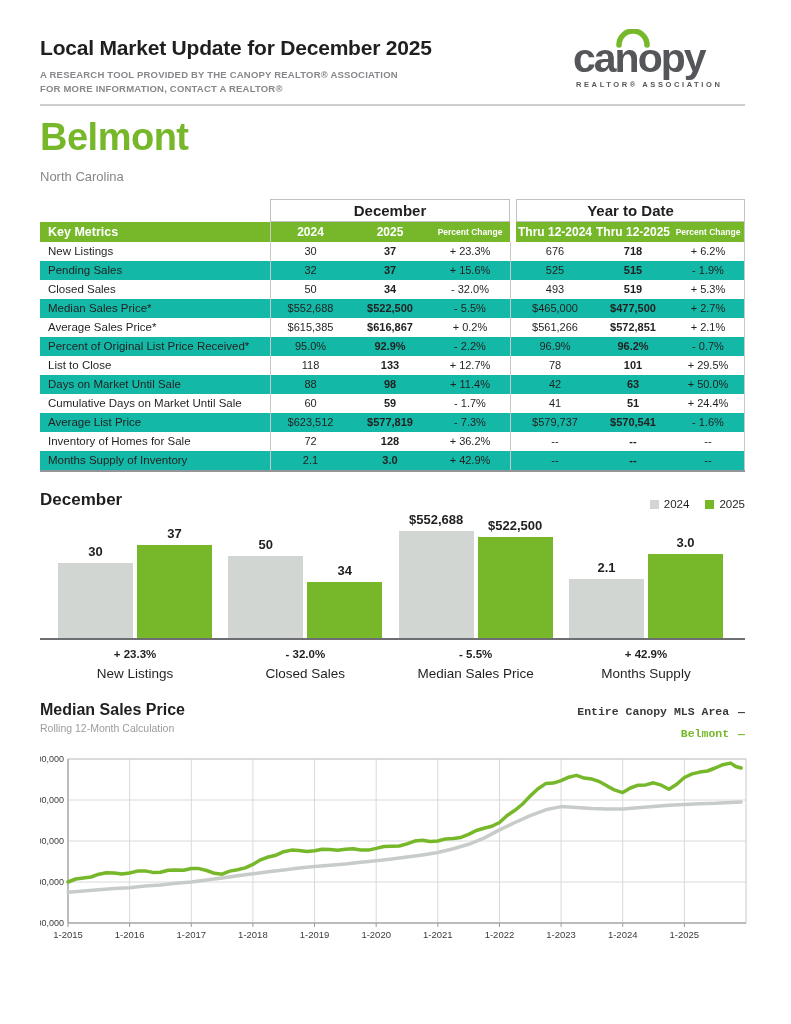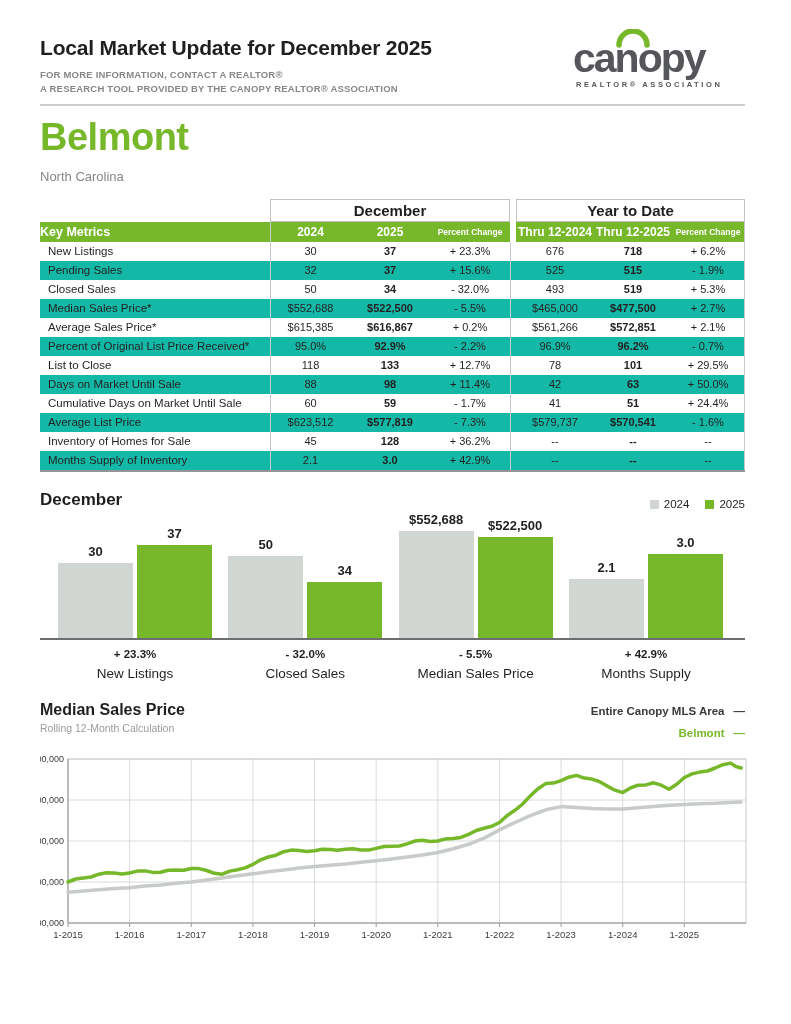--- a/index.html
+++ b/index.html
@@ -24,21 +24,21 @@
 
   
   .metrics-grid { display:grid; grid-template-columns:230px 80px 80px 80px 6px 78px 78px 73px; margin-top:15px; border-bottom:2px solid #939598; }
   .cell { font-size:11px; }
   .span-box { grid-row:1; border:1px solid #c2c2c2; text-align:center; font-weight:bold; font-size:15px; height:23px; line-height:21px; color:#1f1f1f; }
   .span-dec { grid-column:2/5; }
   .span-ytd { grid-column:6/9; }
   .span-spacer { grid-row:1; grid-column:1; }
   .span-gap { grid-row:1; grid-column:5; }
   .ghead { background:#76b82a; color:#fff; font-weight:bold; font-size:12px; height:20px; line-height:20px; text-align:center; }
-  .ghead.left { text-align:left; font-size:12.5px; }
+  .ghead.left { text-align:left; padding-left:8px; font-size:12.5px; }
   .ghead.small { font-size:8.5px; }
   .ghead-gap { background:#fff; height:20px; }
   .drow { height:19px; line-height:19px; text-align:center; }
   .drow.metric { text-align:left; padding-left:8px; font-size:11.5px; }
   .drow.bold { font-weight:bold; }
   .drow.stripe { background:#14b8a6; }
   .drow.bl, .ghead.bl { border-left:1px solid #c9c9c9; }
   .drow.br, .ghead.br { border-right:1px solid #c9c9c9; }
   .footnote { font-size:8.5px; color:#85878a; margin-top:5px; }
 
@@ -62,39 +62,39 @@
   .bar-labels-row { display:flex; justify-content:space-between; padding:0 22px 0 18px; margin-top:8px; }
   .bar-label-cell { width:154px; text-align:center; }
   .pct { font-size:11.5px; font-weight:bold; }
   .cat { font-size:13.5px; margin-top:6px; }
 
   
   .line-section { margin-top:20px; }
   .line-header { display:flex; justify-content:space-between; align-items:flex-start; }
   .line-title { font-size:16px; font-weight:bold; color:#1f1f1f; }
   .line-subtitle { font-size:10.5px; color:#9a9c9e; margin-top:3px; }
-  .line-legend { text-align:right; font-size:11.5px; font-weight:bold; line-height:1.9; }
+  .line-legend { text-align:right; font-size:11.5px; font-weight:bold; line-height:1.9;font-family:Liberation Mono, monospace; }
   .legend-mls { color:#3a3a3a; }
   .legend-belmont { color:#76b82a; }
   .legend-dash { margin-left:9px; font-weight:bold; }
   #line-svg { display:block; margin-top:6px; }
 
   .footer { text-align:center; font-size:8.5px; color:#85878a; margin-top:4px; }
 </style>
 </head>
 <body>
 
 <div class="page">
   <div class="content">
 
     <div class="hdr">
       <div>
         <div class="report-title">Local Market Update for December 2025</div>
+        <div class="sub">A RESEARCH TOOL PROVIDED BY THE CANOPY REALTOR® ASSOCIATION</div>
         <div class="sub">FOR MORE INFORMATION, CONTACT A REALTOR®</div>
-        <div class="sub">A RESEARCH TOOL PROVIDED BY THE CANOPY REALTOR® ASSOCIATION</div>
       </div>
       <div class="logo">
         <div class="logo-word">
           <svg class="logo-arc" width="36" height="19" viewBox="0 0 36 19">
             <path d="M4 16 A 14 14 0 0 1 32 16" fill="none" stroke="#76b82a" stroke-width="5.5" stroke-linecap="round"></path>
           </svg>
           <span>canopy</span>
         </div>
         <div class="logo-tagline">REALTOR® ASSOCIATION</div>
       </div>
@@ -193,21 +193,21 @@
         <div class="cell drow  br">+ 24.4%</div>
         <div class="cell drow metric stripe">Average List Price</div>
         <div class="cell drow  stripe bl">$623,512</div>
         <div class="cell drow bold stripe">$577,819</div>
         <div class="cell drow  stripe">- 7.3%</div>
         <div class="cell drow gap stripe bl"></div>
         <div class="cell drow  stripe">$579,737</div>
         <div class="cell drow bold stripe">$570,541</div>
         <div class="cell drow  stripe br">- 1.6%</div>
         <div class="cell drow metric">Inventory of Homes for Sale</div>
-        <div class="cell drow  bl">45</div>
+        <div class="cell drow  bl">72</div>
         <div class="cell drow bold">128</div>
         <div class="cell drow ">+ 36.2%</div>
         <div class="cell drow gap bl"></div>
         <div class="cell drow ">--</div>
         <div class="cell drow bold">--</div>
         <div class="cell drow  br">--</div>
         <div class="cell drow metric stripe">Months Supply of Inventory</div>
         <div class="cell drow  stripe bl">2.1</div>
         <div class="cell drow bold stripe">3.0</div>
         <div class="cell drow  stripe">+ 42.9%</div>

